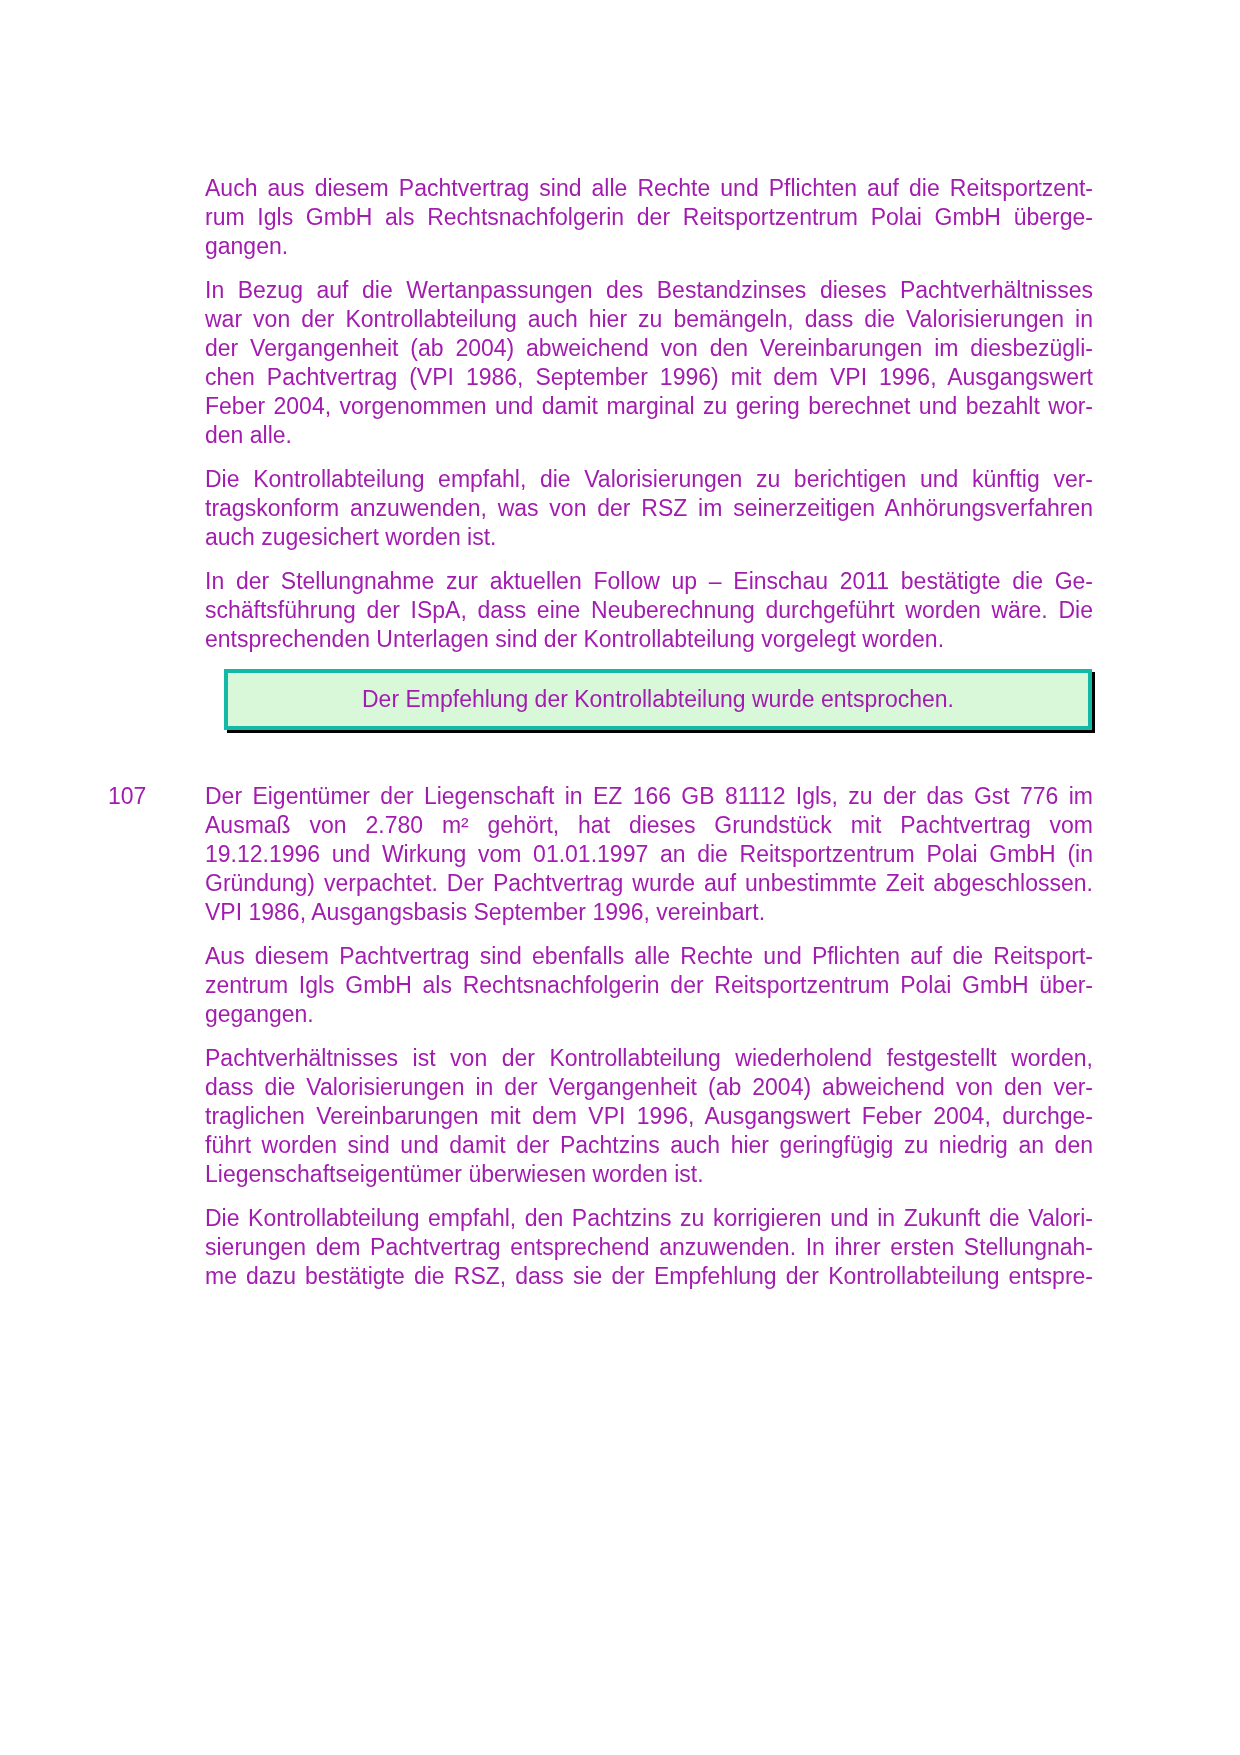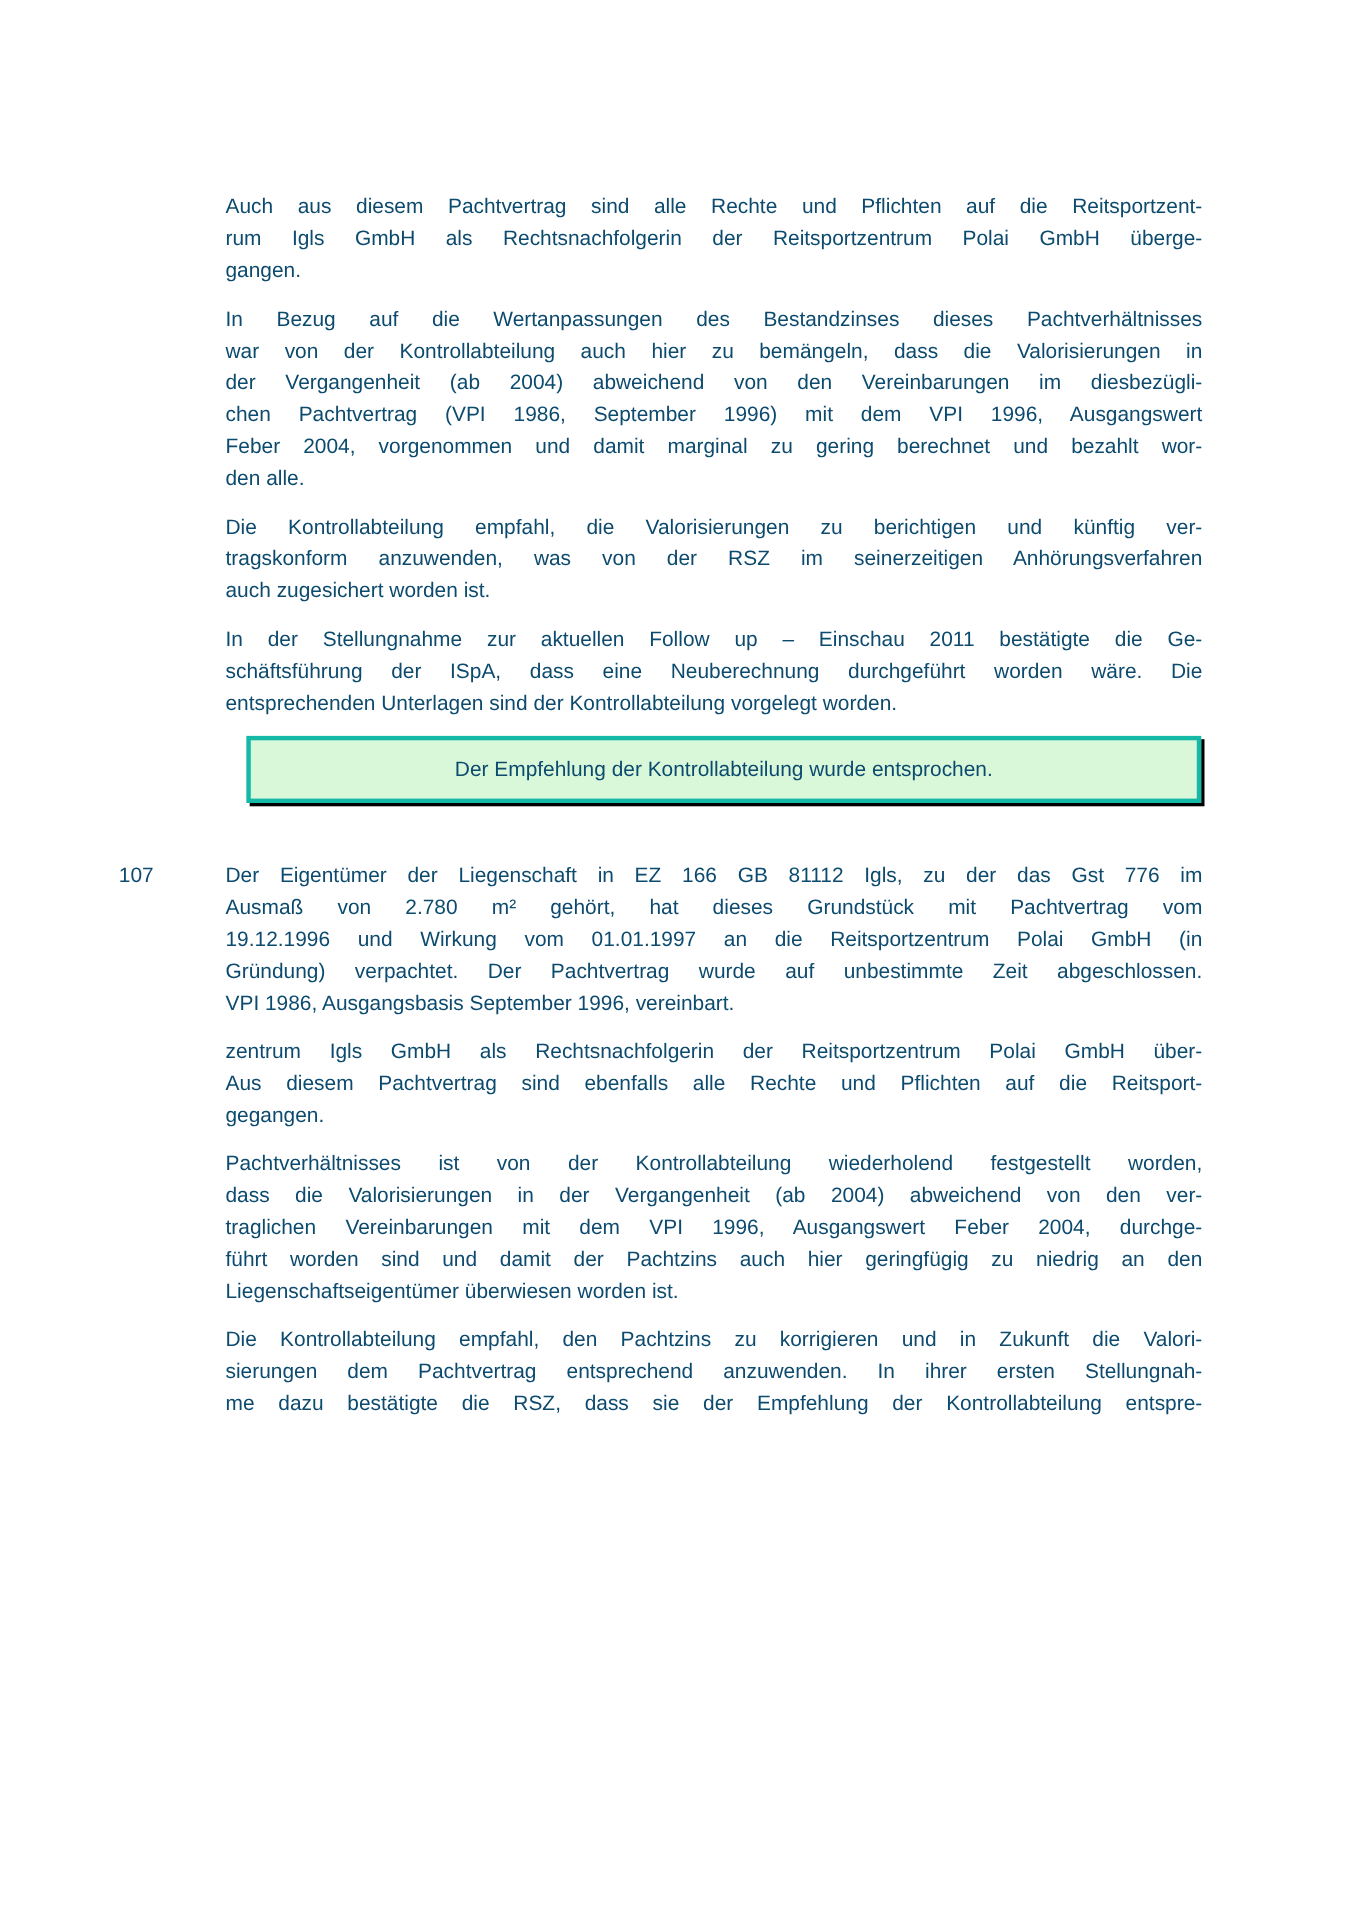--- a/index.html
+++ b/index.html
@@ -5,23 +5,23 @@
   html, body {
     margin: 0;
     padding: 0;
     background: #ffffff;
   }
   .page {
     position: relative;
     width: 1240px;
     height: 1291px;
     background: #ffffff;
-    color: #0c4a6e;
+    color: #a21caf;
     font-family: "Liberation Sans", sans-serif;
-    font-size: 19px;
+    font-size: 23px;
     overflow: hidden;
   }
   .content {
     position: absolute;
     left: 205px;
     top: 174px;
     width: 888px;
   }
   .para {
     margin: 0 0 15px 0;
@@ -117,22 +117,22 @@
       <div>
           <div class="ln just">Der Eigentümer der Liegenschaft in EZ 166 GB 81112 Igls, zu der das Gst 776 im</div>
           <div class="ln just">Ausmaß von 2.780 m² gehört, hat dieses Grundstück mit Pachtvertrag vom</div>
           <div class="ln just">19.12.1996 und Wirkung vom 01.01.1997 an die Reitsportzentrum Polai GmbH (in</div>
           <div class="ln just">Gründung) verpachtet. Der Pachtvertrag wurde auf unbestimmte Zeit abgeschlossen.</div>
           <div class="ln">VPI 1986, Ausgangsbasis September 1996, vereinbart.</div>
         </div>
     </div>
 
     <div class="para">
+        <div class="ln just">Aus diesem Pachtvertrag sind ebenfalls alle Rechte und Pflichten auf die Reitsport-</div>
         <div class="ln just">zentrum Igls GmbH als Rechtsnachfolgerin der Reitsportzentrum Polai GmbH über-</div>
-        <div class="ln just">Aus diesem Pachtvertrag sind ebenfalls alle Rechte und Pflichten auf die Reitsport-</div>
         <div class="ln">gegangen.</div>
       </div>
 
     <div class="para">
         <div class="ln just">Pachtverhältnisses ist von der Kontrollabteilung wiederholend festgestellt worden,</div>
         <div class="ln just">dass die Valorisierungen in der Vergangenheit (ab 2004) abweichend von den ver-</div>
         <div class="ln just">traglichen Vereinbarungen mit dem VPI 1996, Ausgangswert Feber 2004, durchge-</div>
         <div class="ln just">führt worden sind und damit der Pachtzins auch hier geringfügig zu niedrig an den</div>
         <div class="ln">Liegenschaftseigentümer überwiesen worden ist.</div>
       </div>

